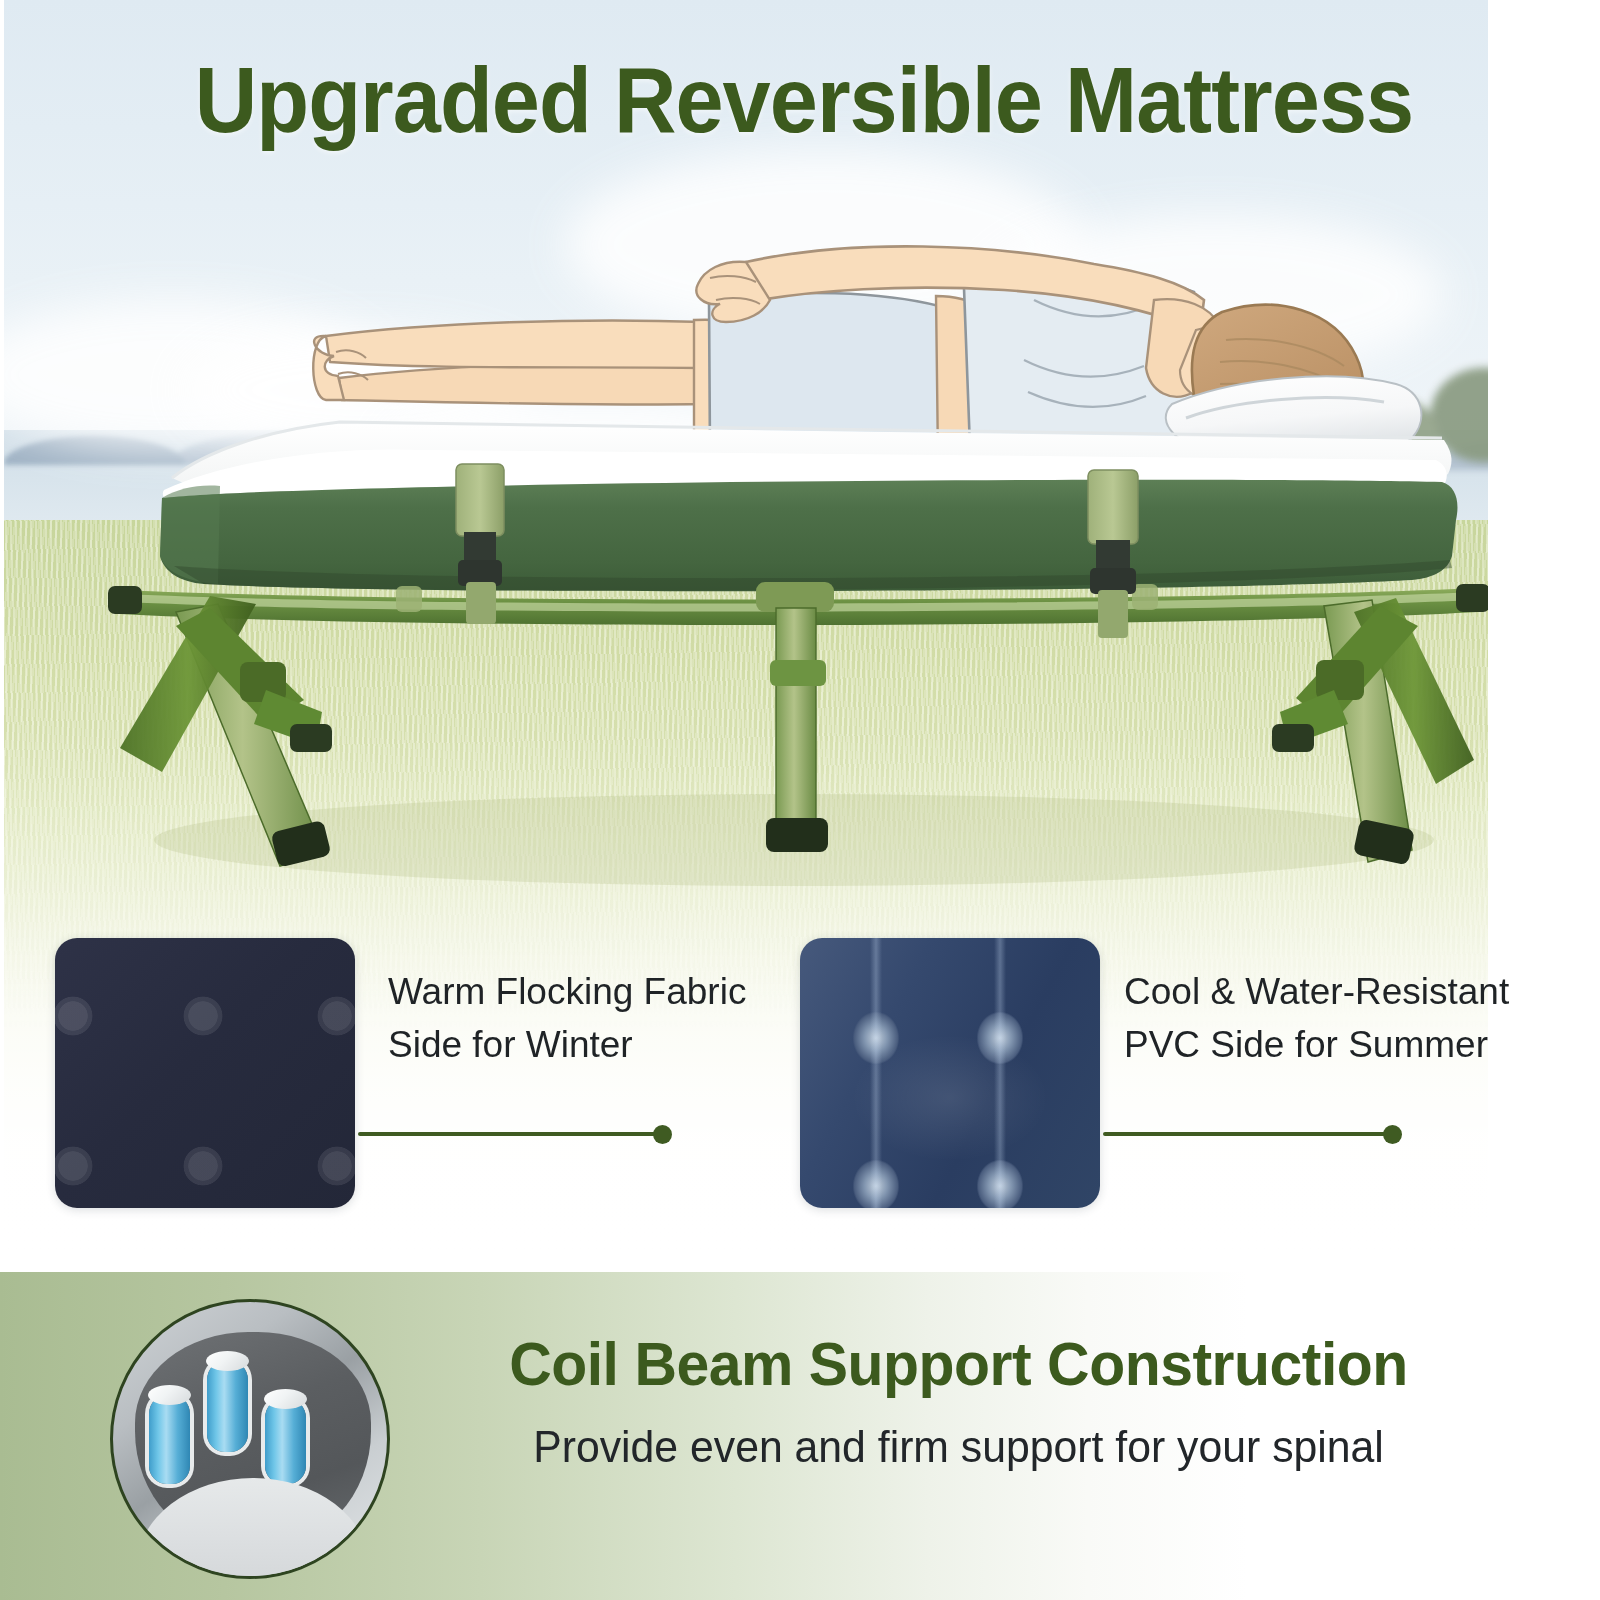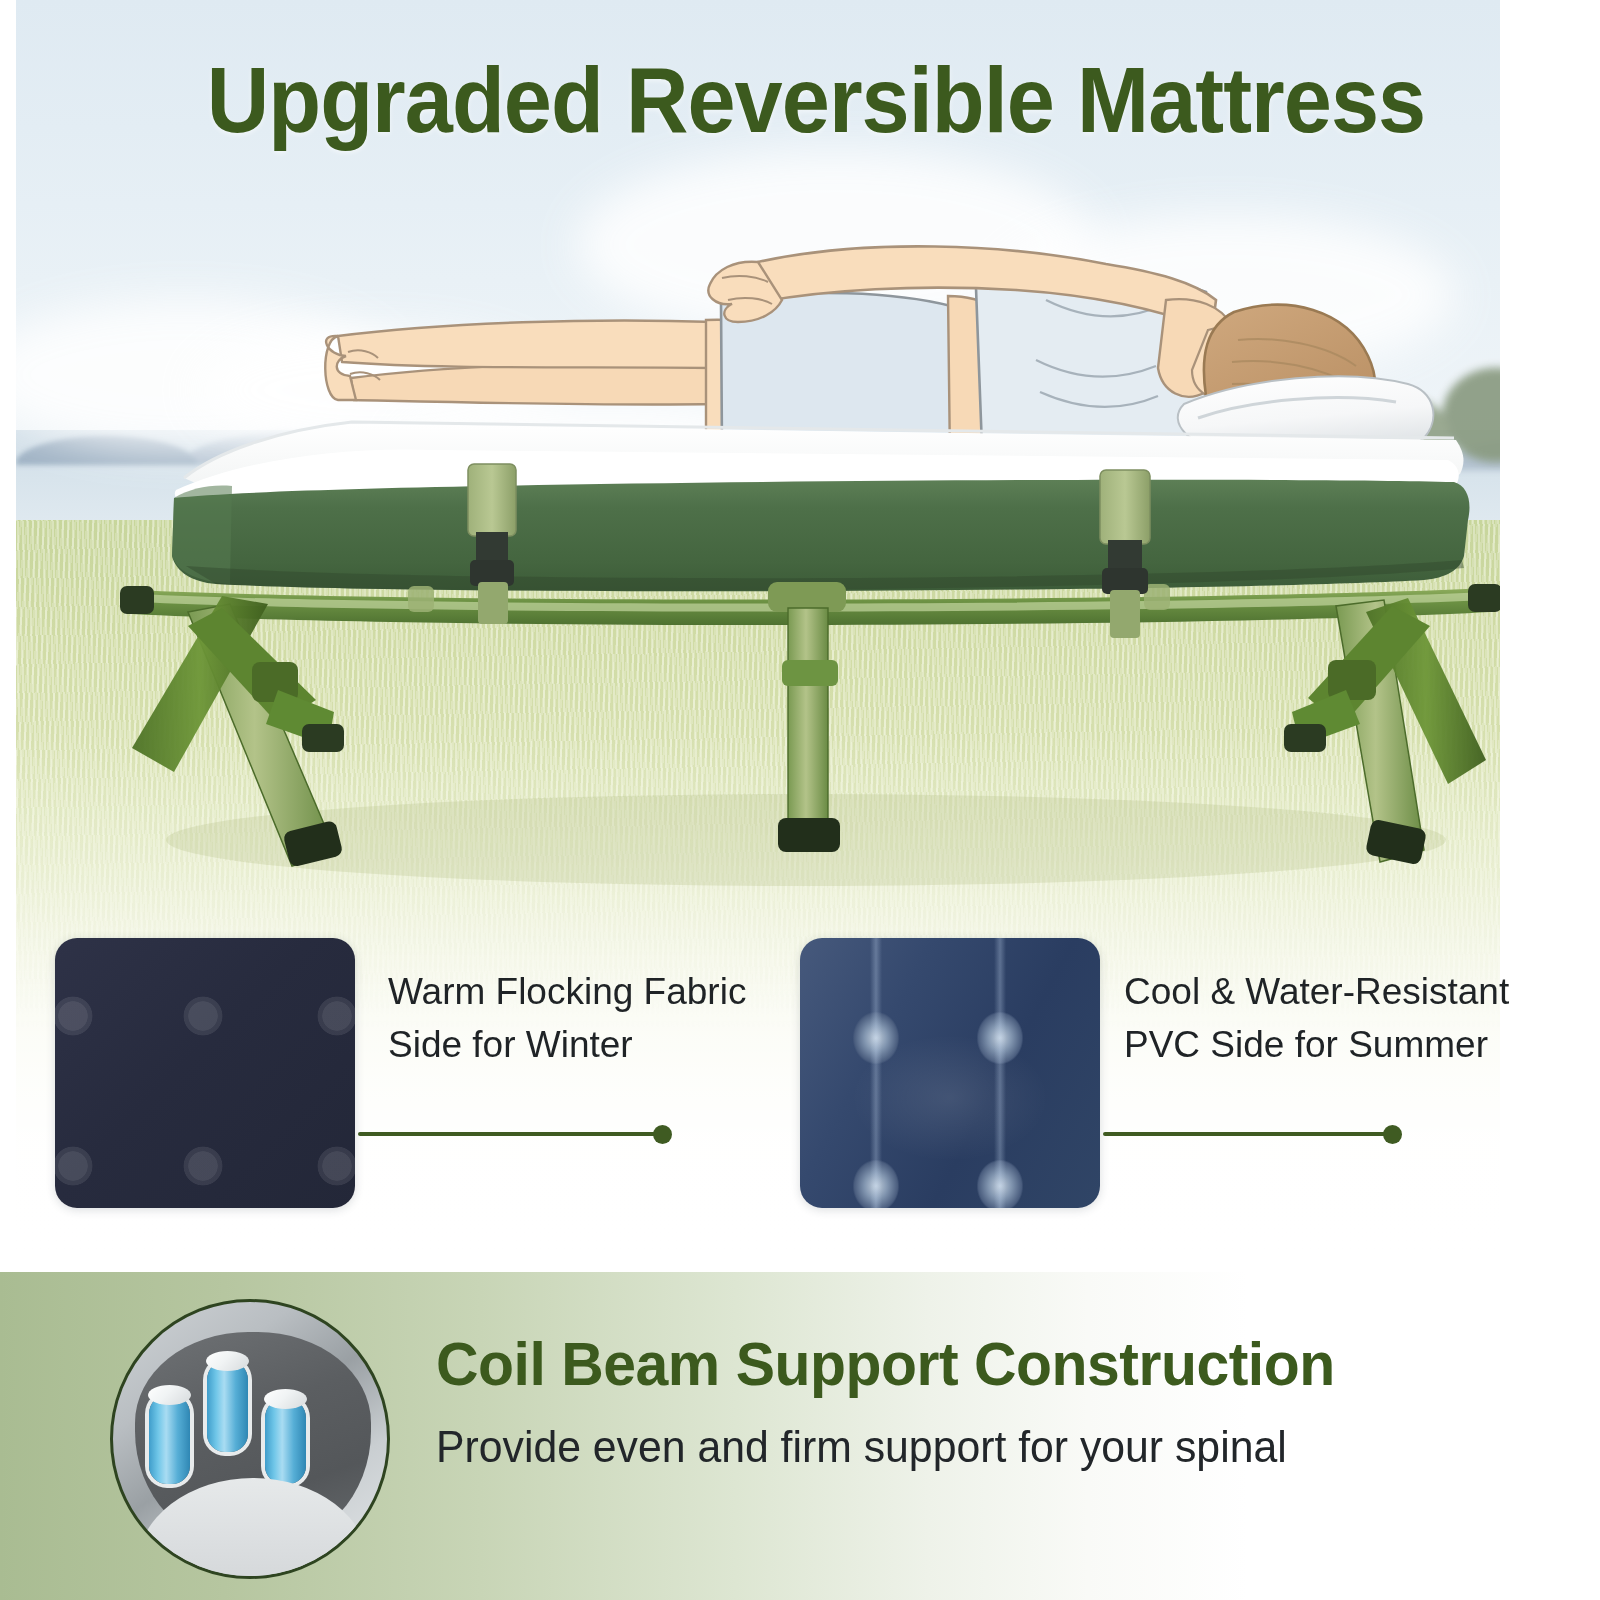--- a/index.html
+++ b/index.html
@@ -6,21 +6,21 @@
   html,body { width:1600px; height:1600px; }
   body {
     font-family:"Liberation Sans", sans-serif;
     background:#ffffff;
     position:relative;
     overflow:hidden;
   }
 
   
   #hero {
-    position:absolute; left:16px; top:0; width:1484px; height:1272px;
+    position:absolute; left:4px; top:0; width:1484px; height:1272px;
     background:linear-gradient(to bottom,
        #dfeaf2 0%, #e3edf4 10%, #e9f1f6 22%, #eef4f8 32%, #f2f6f9 40%);
     overflow:hidden;
   }
   
   .cloud { position:absolute; background:#ffffff; border-radius:50%; filter:blur(22px); opacity:.85; }
   
   #mountains {
     position:absolute; left:0; top:395px; width:560px; height:70px;
     background:
@@ -167,21 +167,21 @@
     box-shadow:0 0 0 4px #e8ebec;
   }
   .coil .cap {
     position:absolute; left:-1px; top:-9px; width:43px; height:20px; border-radius:50%;
     background:linear-gradient(135deg,#ffffff 0%, #f0f3f4 45%, #d6dadc 100%);
   }
   #coil1 { left:36px; top:92px; height:90px; }
   #coil2 { left:94px; top:58px; height:92px; }
   #coil3 { left:152px; top:96px; height:86px; }
 
-  #bottom-text { position:absolute; left:436px; top:56px; width:1100px; }
+  #bottom-text { position:absolute; left:436px; top:56px; width:1100px;text-align:center; }
   #bt-title { font-size:62px; font-weight:bold; color:#3c5a1e; letter-spacing:-.5px; transform:scaleX(.95); transform-origin:left center; }
   #bt-sub   { font-size:45px; color:#22262a; margin-top:22px; transform:scaleX(.95); transform-origin:left center; }
 </style>
 </head>
 <body>
 
 <div id="hero">
 
   <div id="lake"></div>
   <div id="mountains"></div>

